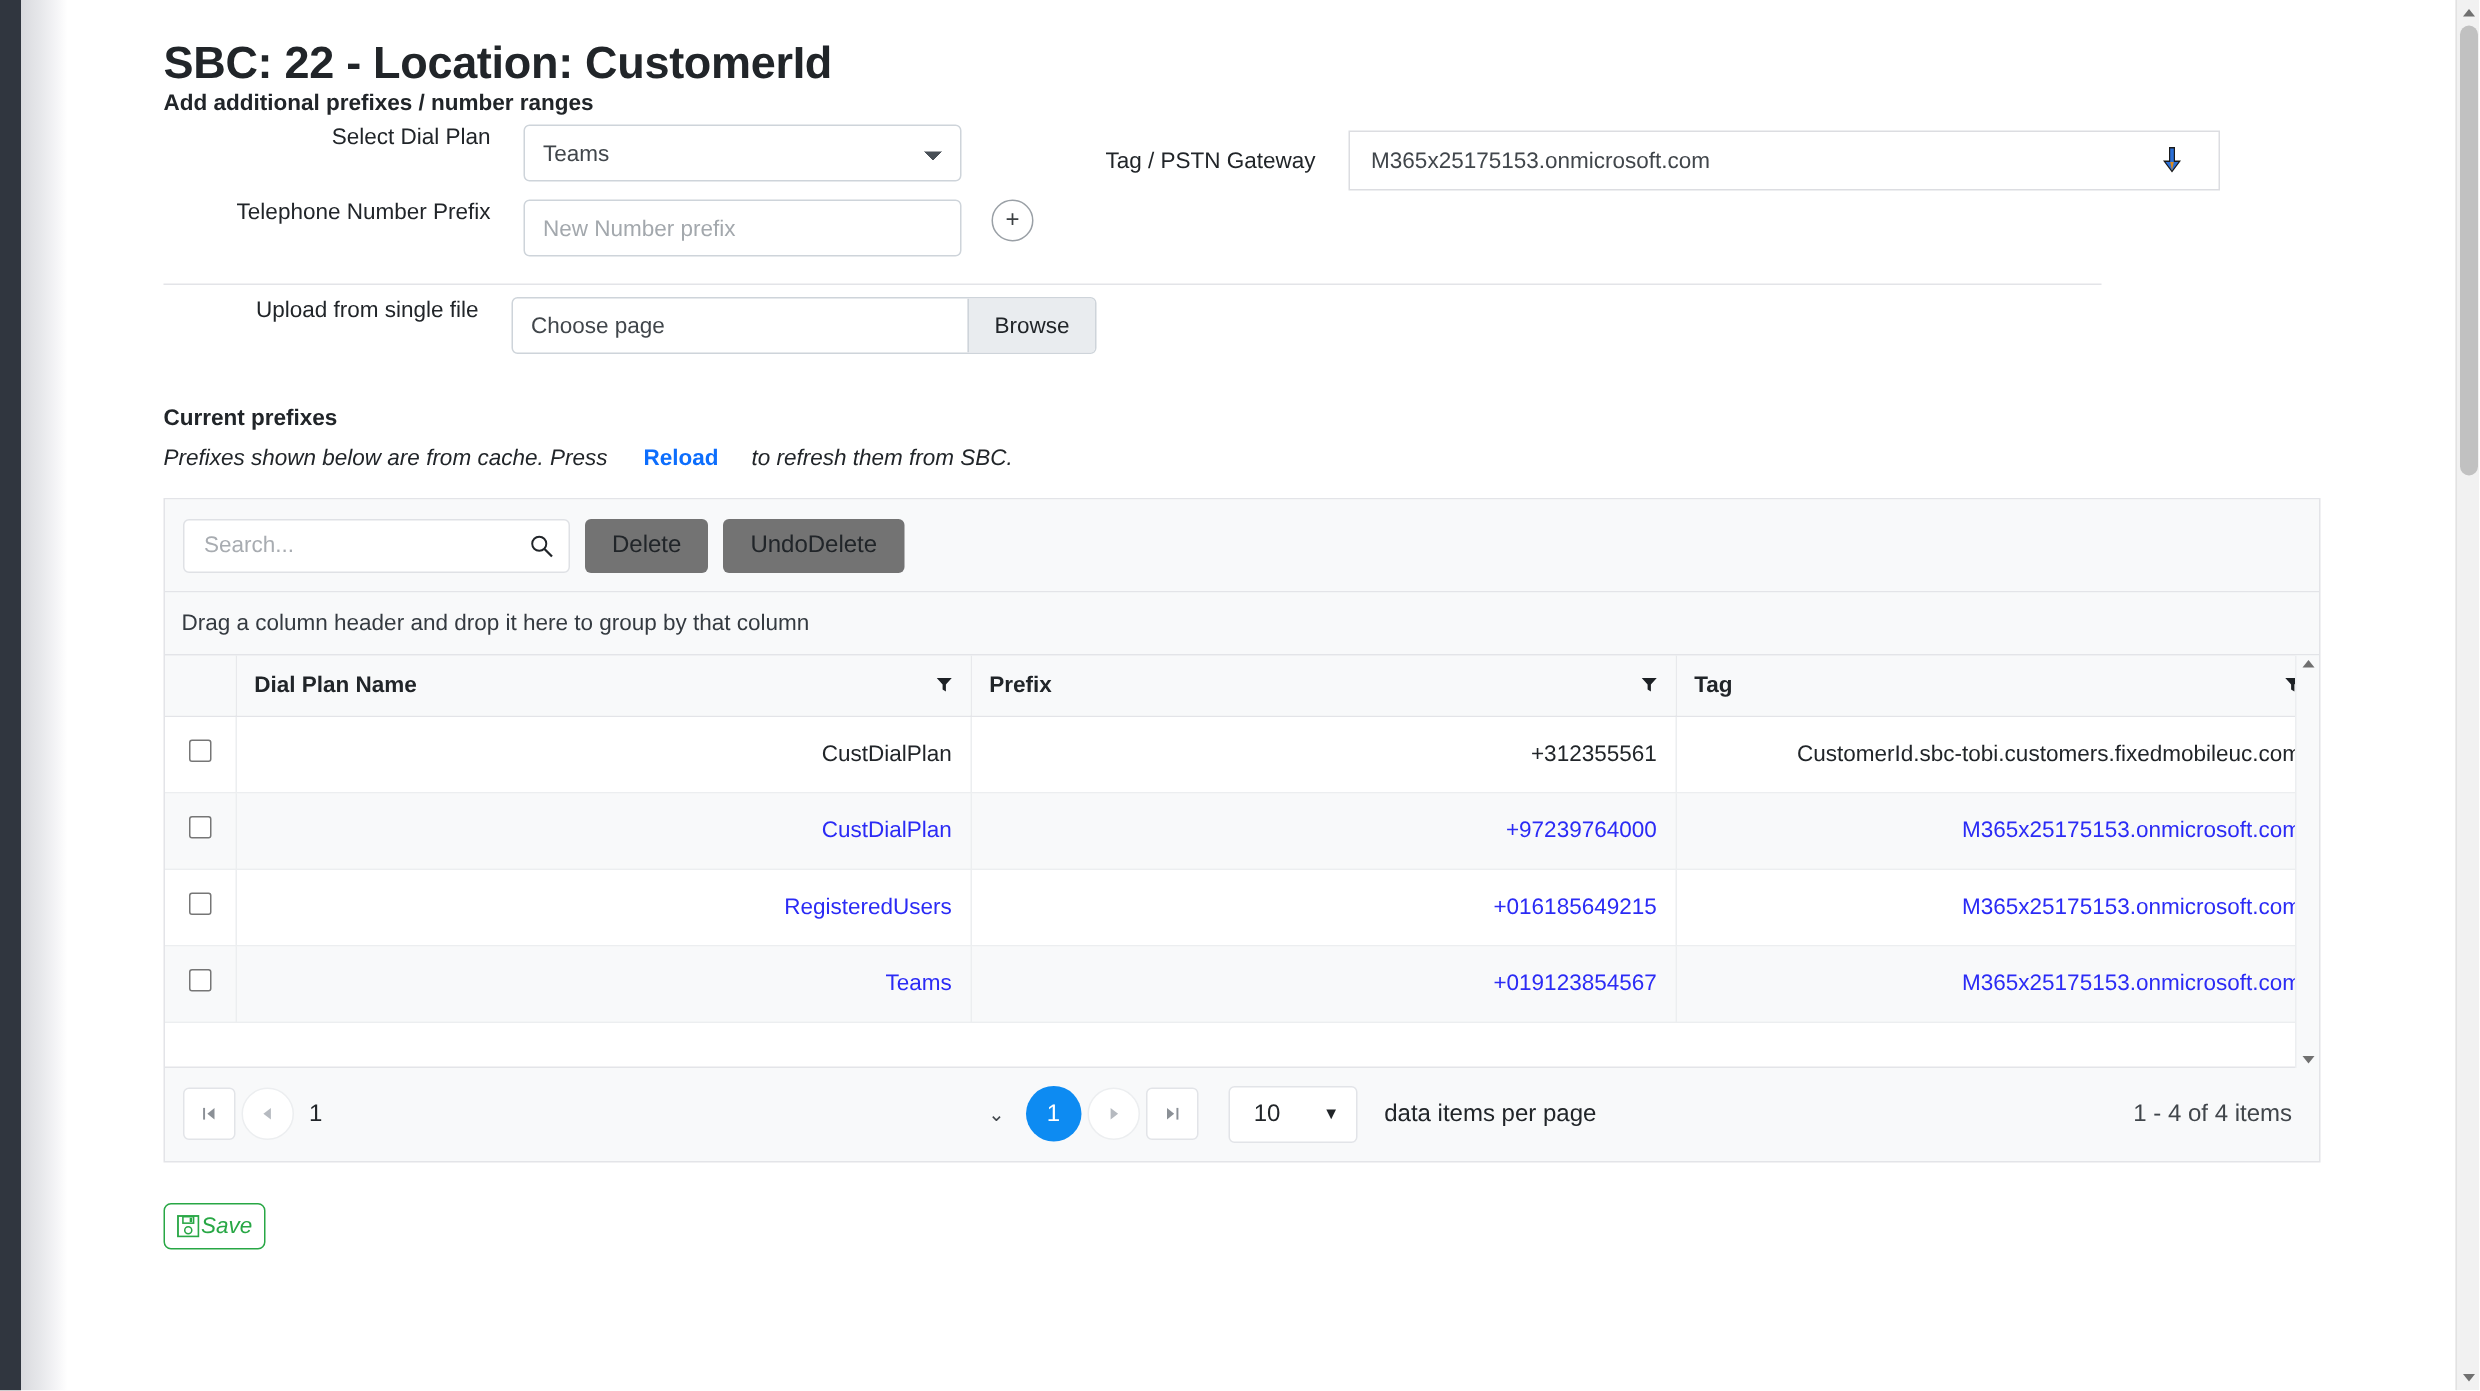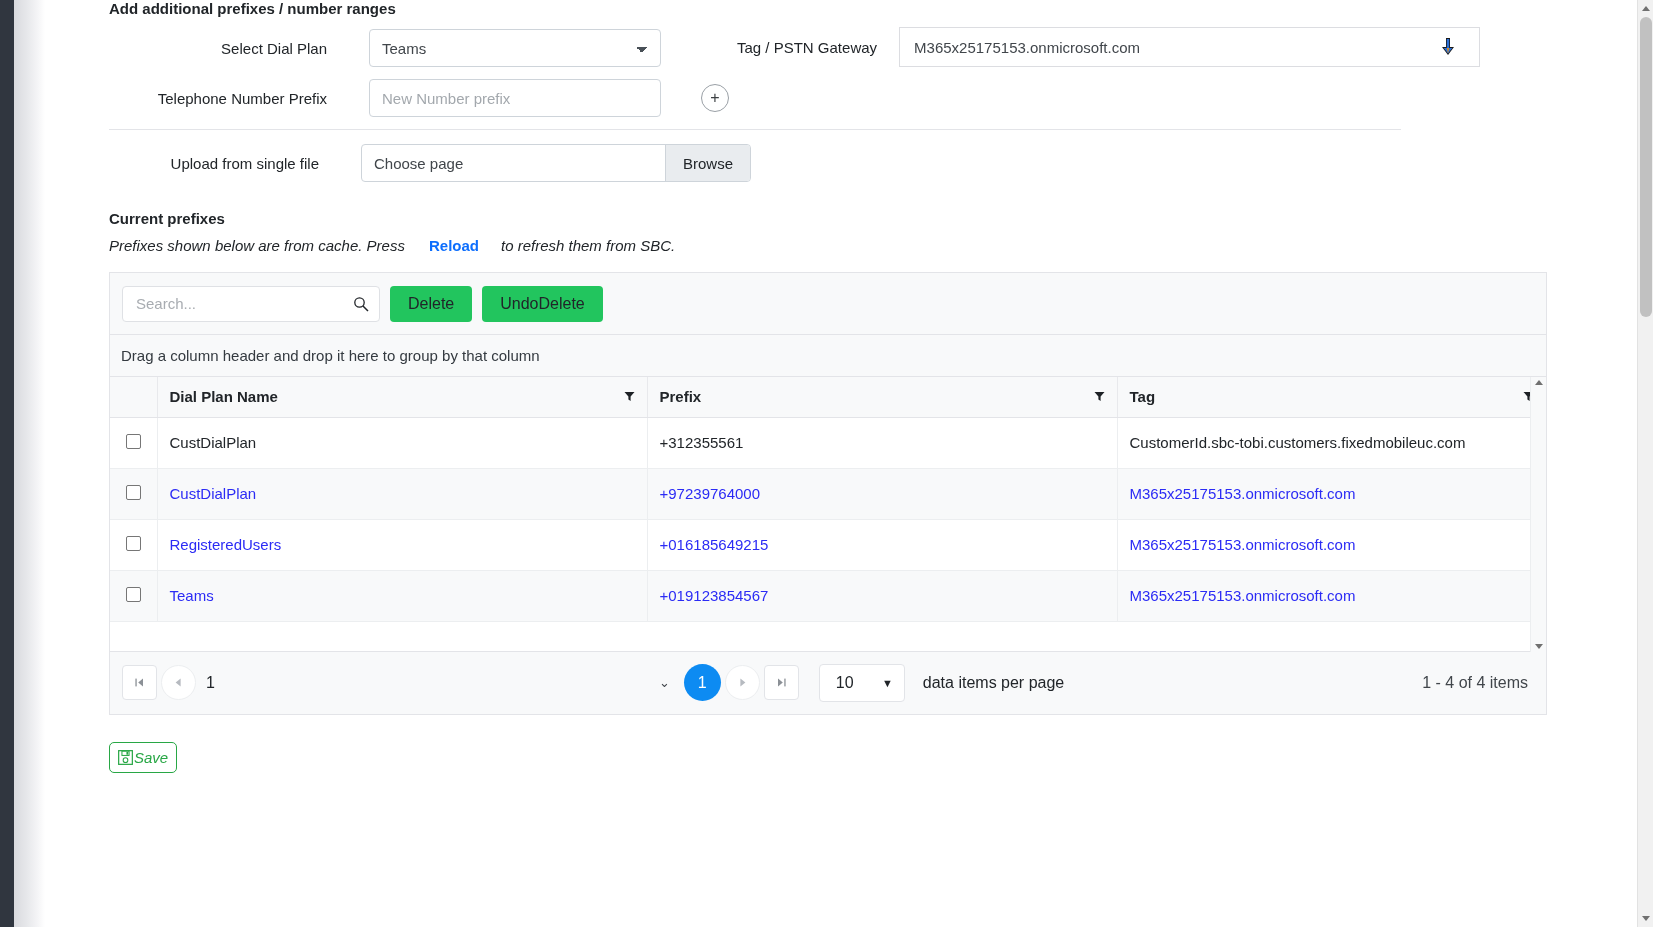--- a/index.html
+++ b/index.html
@@ -79,23 +79,21 @@
   .section-label {
     font-size: 15px;
     font-weight: bold;
     color: #212529;
   }
 
   
   .form-area { position: relative; margin-top: 6px; }
   .form-row {
     display: flex;
-    align-items: center;
     height: 50px;
-    gap: 20px;
   }
   .field-label {
     font-size: 15px;
     color: #212529;
     text-align: right;
     padding-right: 22px;
     flex: 0 0 auto;
   }
   .lbl-dialplan { width: 240px; }
   .lbl-prefix   { width: 240px; }
@@ -269,21 +267,21 @@
     transform: translateY(-50%);
     width: 16px; height: 16px;
     pointer-events: none;
   }
   .tb-btn {
     height: 36px;
     margin-left: 10px;
     padding: 0 18px;
     border: none;
     border-radius: 4px;
-    background: #22c55e;
+    background: #737373;
     color: #212529;
     font-family: "Liberation Sans", sans-serif;
     font-size: 16px;
     cursor: pointer;
   }
   .group-bar {
     height: 42px;
     background: #f8f9fa;
     display: flex;
     align-items: center;
@@ -322,20 +320,21 @@
     height: 51px;
     font-size: 15px;
     color: #212529;
     padding: 0 12px;
     border-bottom: 1px solid #eceef0;
     border-right: 1px solid #eceef0;
     vertical-align: middle;
     overflow: hidden;
     white-space: nowrap;
     text-overflow: ellipsis;
+    text-align: right;
   }
   table.data td:last-child { border-right: none; }
   tr.alt td { background: #f8f9fa; }
   .cell-link { color: #2b2bf5; text-decoration: none; cursor: pointer; }
   .row-check {
     width: 15px; height: 15px;
     border: 1px solid #767676;
     border-radius: 2px;
     background: #fff;
     display: inline-block;
@@ -448,20 +447,21 @@
 
 <div class="viewport">
 
   <div class="dark-rail"></div>
   <div class="gutter"></div>
 
   <div class="page">
 
     <div class="content">
 
+      <h1 class="page-title">SBC: 22 - Location: CustomerId</h1>
 
       <div class="section-label">Add additional prefixes / number ranges</div>
 
       <div class="form-area">
 
         <div class="form-row">
           <div class="field-label lbl-dialplan">Select Dial Plan</div>
           <select class="ctl">
             <option selected="">Teams</option>
           </select>

